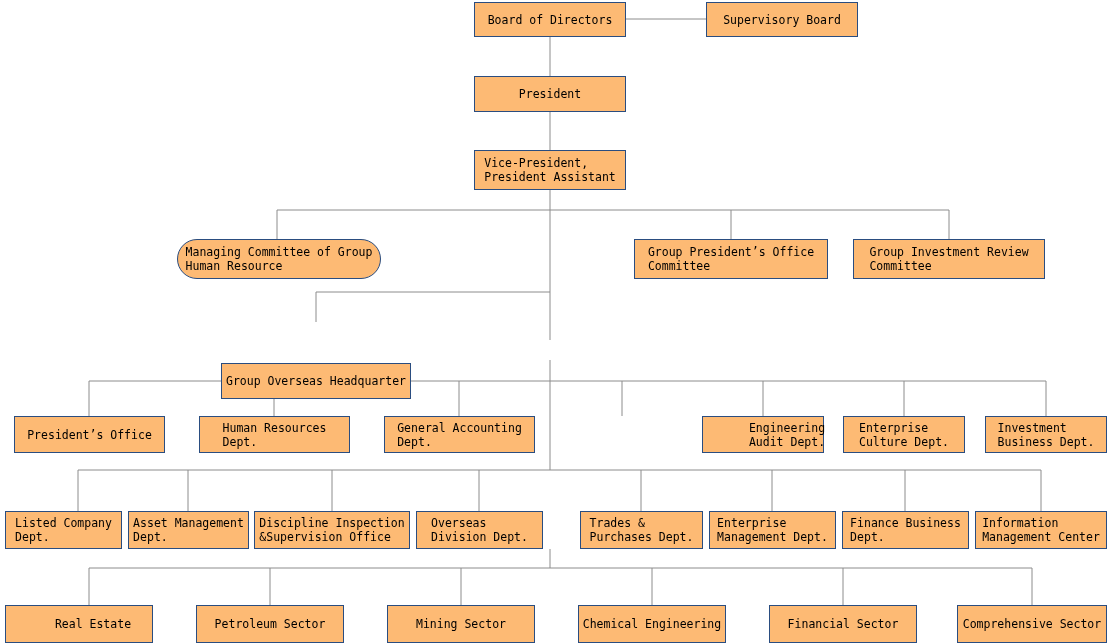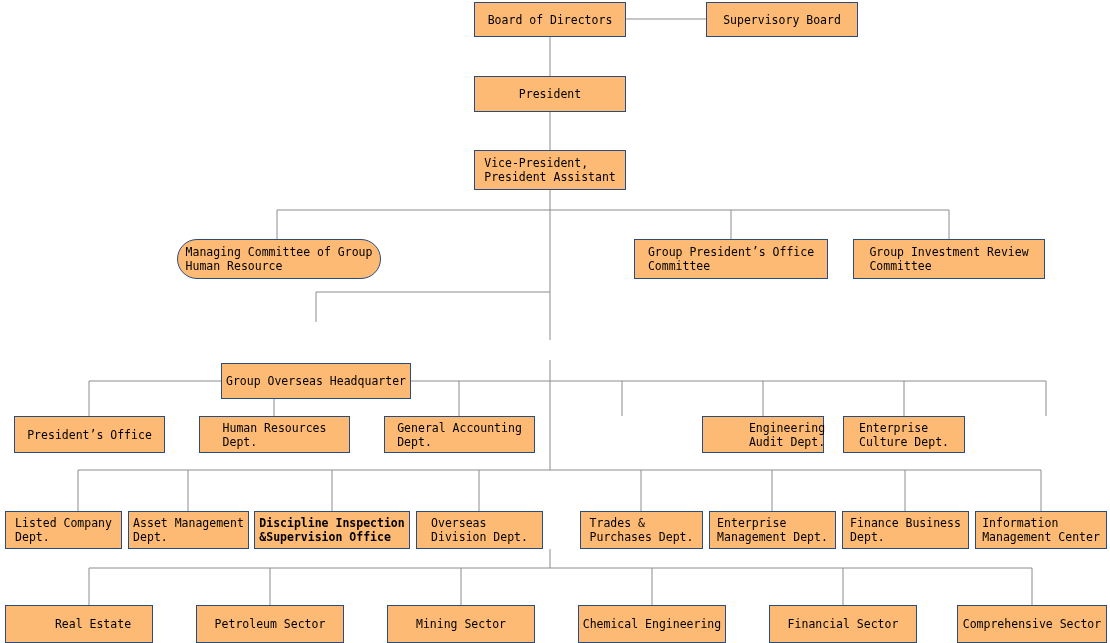--- a/index.html
+++ b/index.html
@@ -109,26 +109,28 @@
 
   <div class="node" style="left:14px;top:416px;width:151px;height:37px;">President’s Office</div>
   <div class="node" style="left:199px;top:416px;width:151px;height:37px;">Human Resources
 Dept.</div>
   <div class="node" style="left:384px;top:416px;width:151px;height:37px;">General Accounting
 Dept.</div>
   <div class="node" style="left:702px;top:416px;width:122px;height:37px;padding-left:48px;">Engineering
 Audit Dept.</div>
   <div class="node" style="left:843px;top:416px;width:122px;height:37px;">Enterprise
 Culture Dept.</div>
+  <div class="node" style="left:985px;top:416px;width:122px;height:37px;">Investment
+Business Dept.</div>
 
   <div class="node" style="left:5px;top:511px;width:117px;height:38px;">Listed Company
 Dept.</div>
   <div class="node" style="left:128px;top:511px;width:121px;height:38px;">Asset Management
 Dept.</div>
-  <div class="node" style="left:254px;top:511px;width:156px;height:38px;font-weight:bold;">Discipline Inspection
+  <div class="node" style="left:254px;top:511px;width:156px;height:38px;">Discipline Inspection
 &amp;Supervision Office</div>
   <div class="node" style="left:416px;top:511px;width:127px;height:38px;">Overseas
 Division Dept.</div>
   <div class="node" style="left:580px;top:511px;width:123px;height:38px;">Trades &amp;
 Purchases Dept.</div>
   <div class="node" style="left:709px;top:511px;width:127px;height:38px;">Enterprise
 Management Dept.</div>
   <div class="node" style="left:842px;top:511px;width:127px;height:38px;">Finance Business
 Dept.</div>
   <div class="node" style="left:975px;top:511px;width:132px;height:38px;">Information

